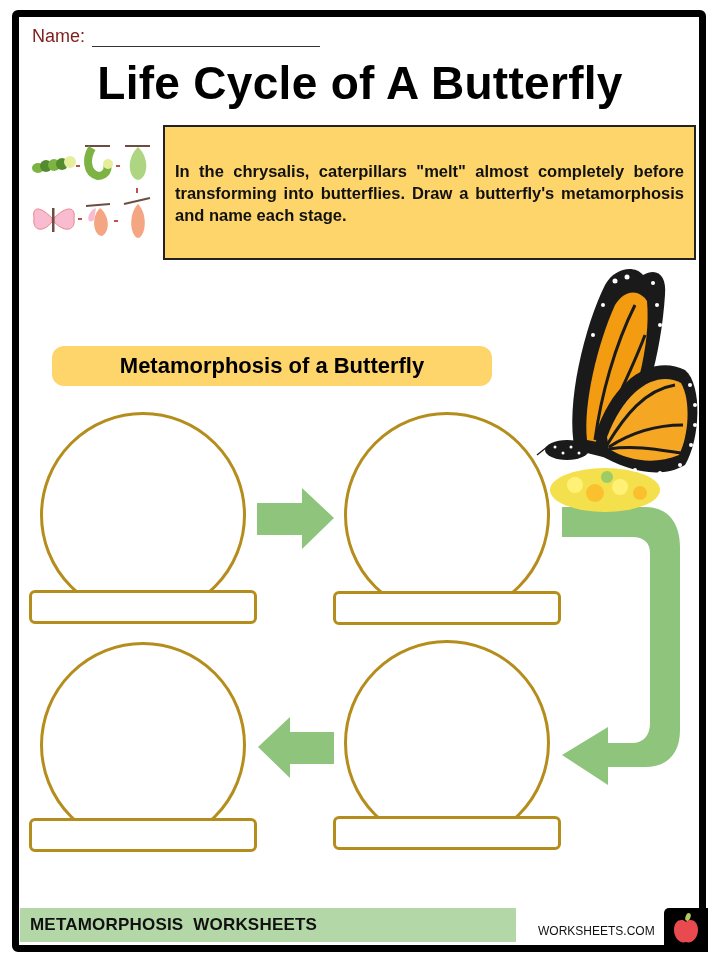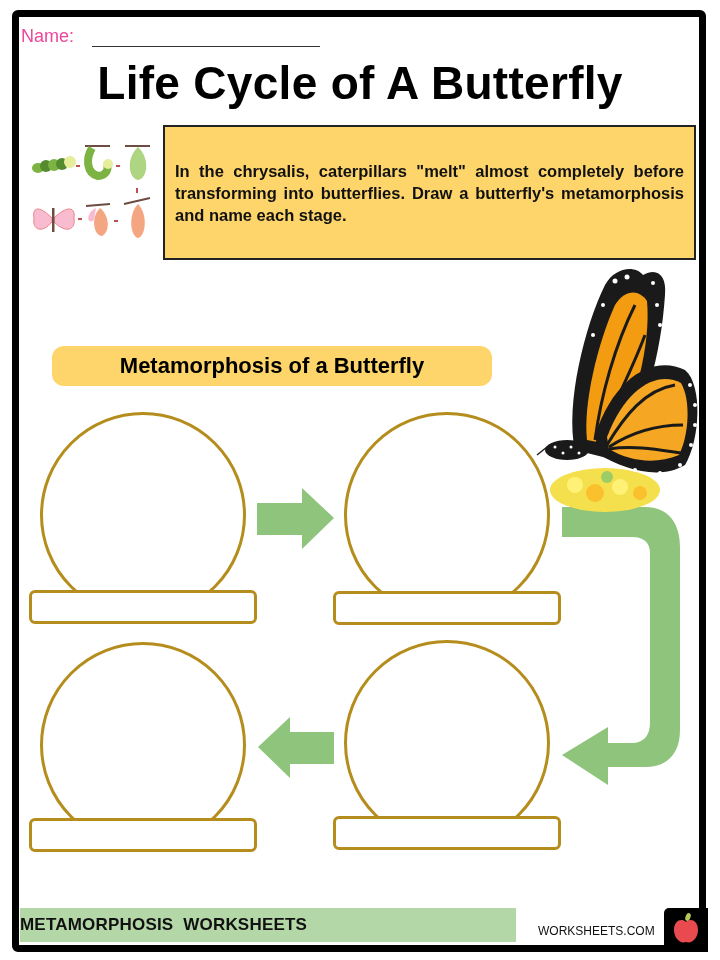--- a/index.html
+++ b/index.html
@@ -1,29 +1,29 @@
 <!DOCTYPE html>
 <html><head>
 <meta charset="utf-8">
 <style>
   html, body { margin: 0; padding: 0; background: #ffffff; }
   body { width: 720px; height: 960px; position: relative; overflow: hidden; font-family: "Liberation Sans", sans-serif; }
   .frame { position: absolute; left: 12px; top: 10px; width: 694px; height: 942px; border: 7px solid #000; border-radius: 6px; box-sizing: border-box; background: #fff; }
-  .name-row { position: absolute; left: 21px; top: 26px; font-size: 18px; color: #ec4899; text-align: center; }
+  .name-row { position: absolute; left: 32px; top: 26px; font-size: 18px; color: #7f1d1d; text-align: center; }
   .name-line { position: absolute; left: 92px; top: 46px; width: 228px; height: 0; border-bottom: 1.5px solid #333; }
   .title { position: absolute; left: 0; width: 720px; top: 56px; text-align: center; font-weight: bold; font-size: 46px; color: #000; letter-spacing: 0.3px; }
   .thumb { position: absolute; left: 30px; top: 138px; width: 130px; height: 110px; }
   .info-box { position: absolute; left: 163px; top: 125px; width: 533px; height: 135px; background: #fdd56a; border: 2px solid #222; box-sizing: border-box; display: flex; align-items: center; padding: 0 10px; }
   .info-box p { margin: 0; font-weight: bold; font-size: 16.5px; line-height: 22px; text-align: justify; color: #111; }
   .subtitle { position: absolute; left: 52px; top: 346px; width: 440px; height: 40px; background: #fdd56a; border-radius: 12px; display: flex; align-items: center; justify-content: center; font-weight: bold; font-size: 22px; color: #000; }
   .circle { position: absolute; width: 206px; height: 206px; border: 3px solid #b58d1c; border-radius: 50%; box-sizing: border-box; background: #fff; }
   .label-box { position: absolute; width: 228px; height: 34px; border: 3px solid #b58d1c; border-radius: 6px; box-sizing: border-box; background: #fff; }
   .arrow { position: absolute; }
   .butterfly { position: absolute; left: 535px; top: 265px; width: 170px; height: 250px; }
-  .footer-bar { position: absolute; left: 20px; top: 908px; width: 496px; height: 34px; background: #b4d7a8; display: flex; align-items: center; box-sizing: border-box; font-weight: bold; font-size: 17px; color: #111; letter-spacing: 0.2px; }
+  .footer-bar { position: absolute; left: 20px; top: 908px; width: 496px; height: 34px; background: #b4d7a8; display: flex; align-items: center; padding-left: 10px; box-sizing: border-box; font-weight: bold; font-size: 17px; color: #111; letter-spacing: 0.2px; }
   .footer-site { position: absolute; left: 538px; top: 924px; font-size: 12px; color: #111; }
   .apple-tab { position: absolute; left: 664px; top: 908px; width: 44px; height: 44px; background: #000; border-radius: 5px 0 0 0; }
 </style>
 </head>
 <body>
 
 <div class="frame"></div>
 
 <div class="name-row">Name:</div>
 <div class="name-line"></div>

